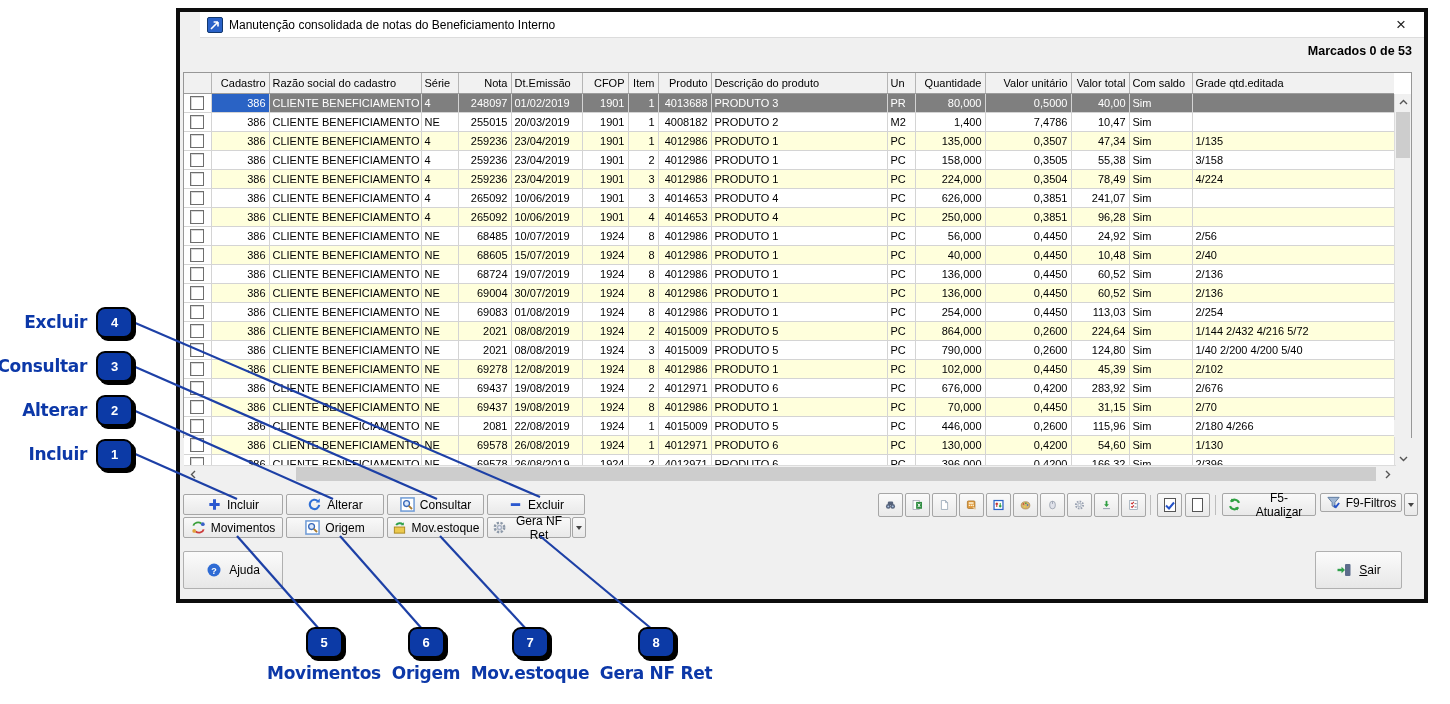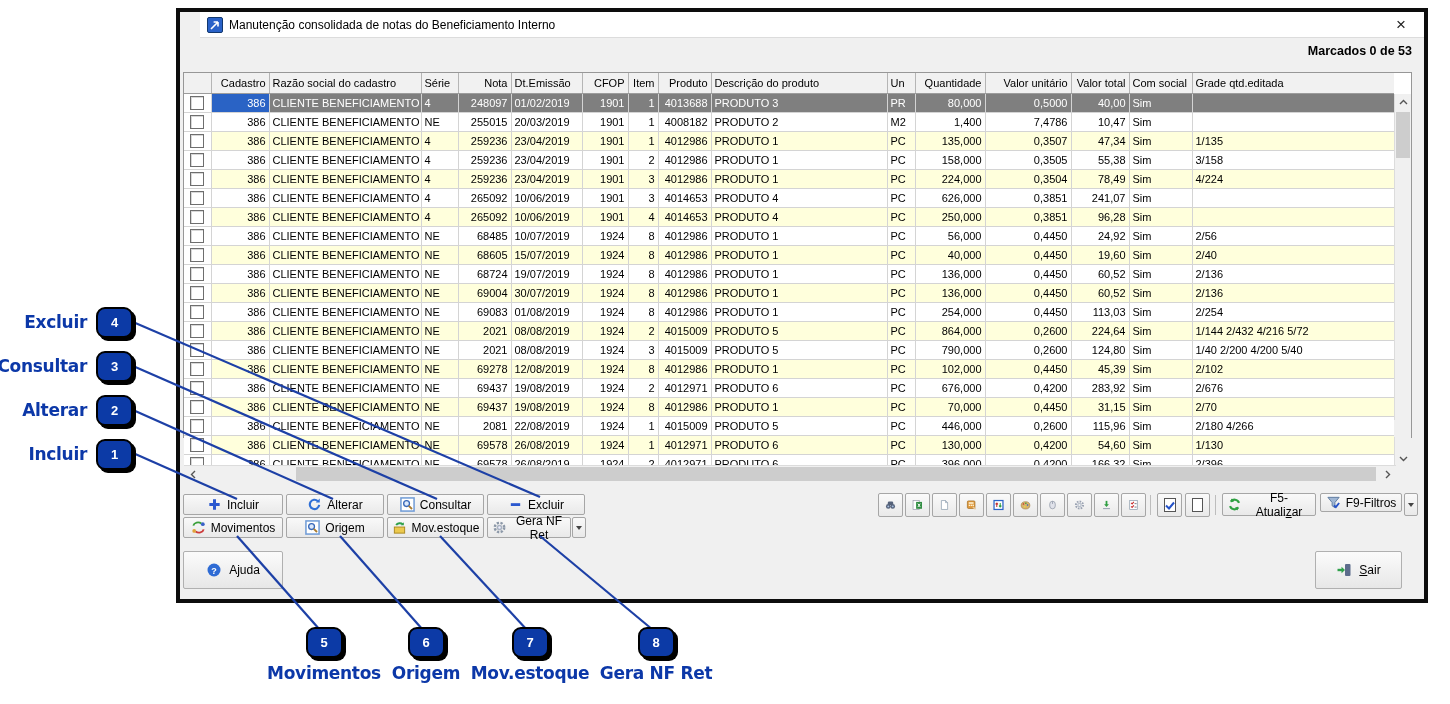--- a/index.html
+++ b/index.html
@@ -164,21 +164,21 @@
                 <th class="al-r">Nota</th>
                 <th class="al-l">Dt.Emissão</th>
                 <th class="al-r">CFOP</th>
                 <th class="al-r">Item</th>
                 <th class="al-r">Produto</th>
                 <th class="al-l">Descrição do produto</th>
                 <th class="al-l">Un</th>
                 <th class="al-r">Quantidade</th>
                 <th class="al-r">Valor unitário</th>
                 <th class="al-r">Valor total</th>
-                <th class="al-l">Com social</th>
+                <th class="al-l">Com saldo</th>
                 <th class="al-l">Grade qtd.editada</th>
               </tr>
           </thead>
           <tbody id="grid-body">
               <tr class="selected odd">
                 <td class="cb-cell">
                   <div class="cbx"></div>
                 </td>
                 <td class="al-r focus-cell">386</td>
                 <td class="al-l">CLIENTE BENEFICIAMENTO</td>
@@ -345,21 +345,21 @@
                 <td class="al-l">NE</td>
                 <td class="al-r">68605</td>
                 <td class="al-l">15/07/2019</td>
                 <td class="al-r">1924</td>
                 <td class="al-r">8</td>
                 <td class="al-r">4012986</td>
                 <td class="al-l">PRODUTO 1</td>
                 <td class="al-l">PC</td>
                 <td class="al-r">40,000</td>
                 <td class="al-r">0,4450</td>
-                <td class="al-r">19,60</td>
+                <td class="al-r">10,48</td>
                 <td class="al-l">Sim</td>
                 <td class="al-l">2/40</td>
               </tr>
               <tr class="even">
                 <td class="cb-cell">
                   <div class="cbx"></div>
                 </td>
                 <td class="al-r">386</td>
                 <td class="al-l">CLIENTE BENEFICIAMENTO</td>
                 <td class="al-l">NE</td>

